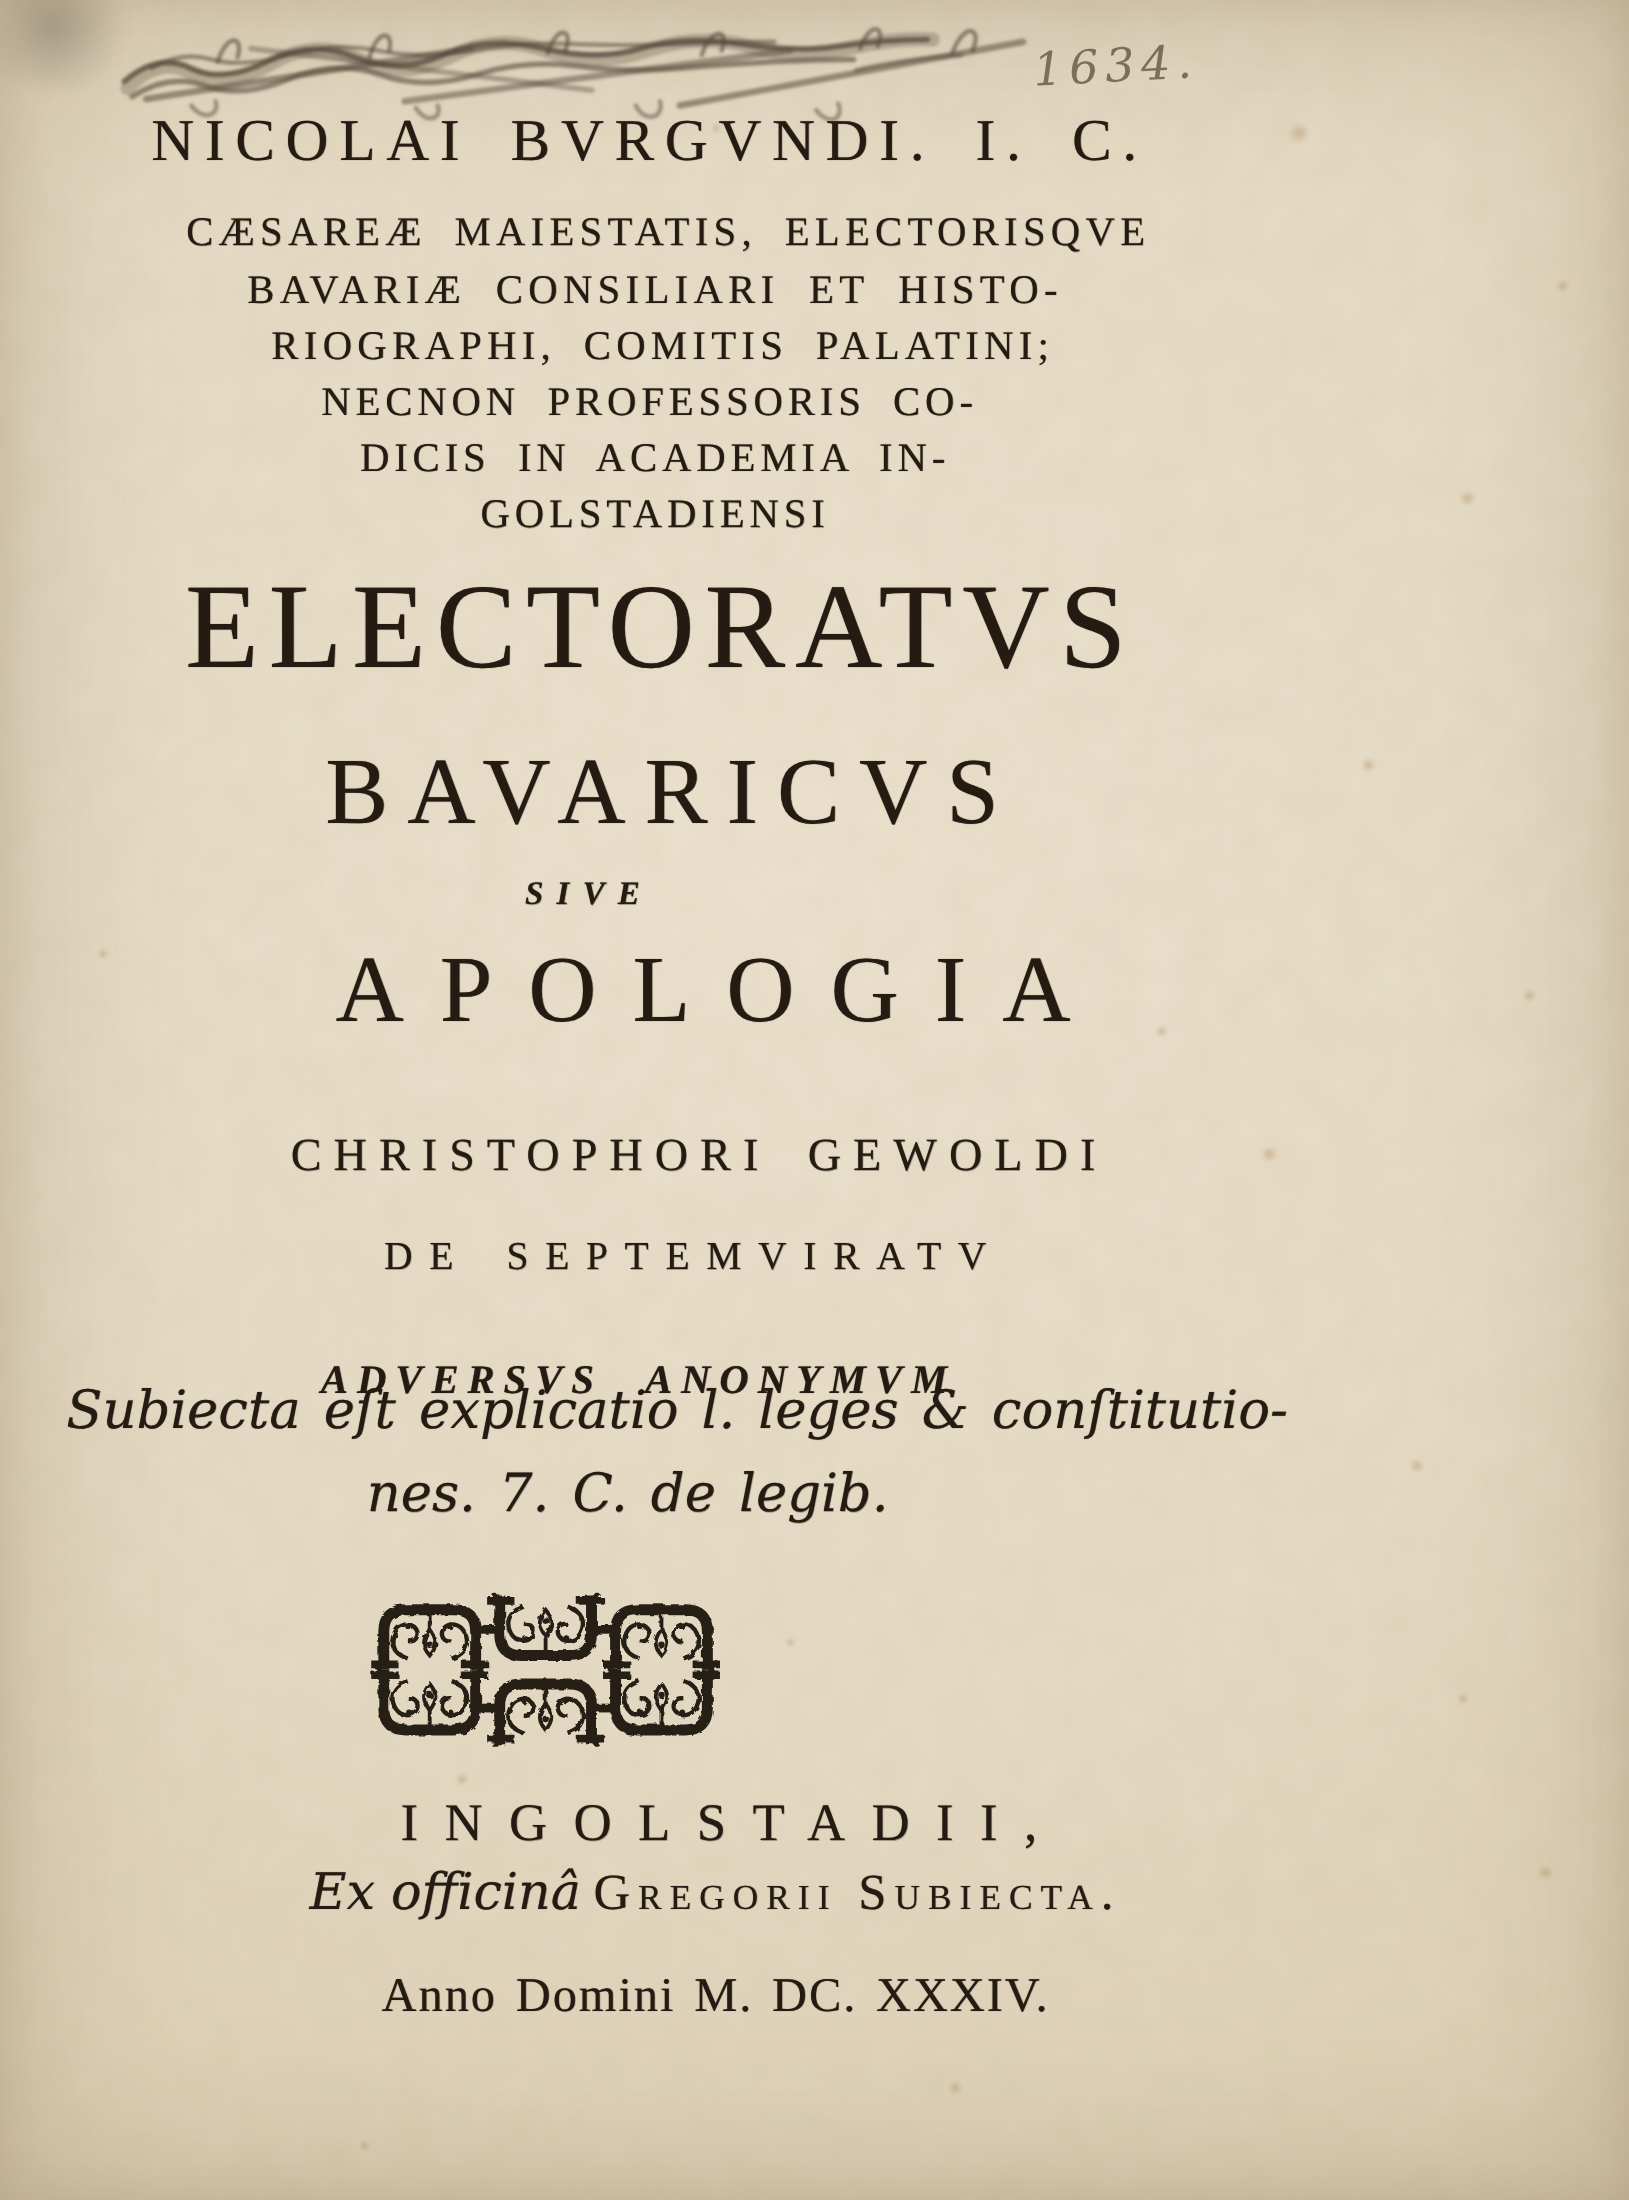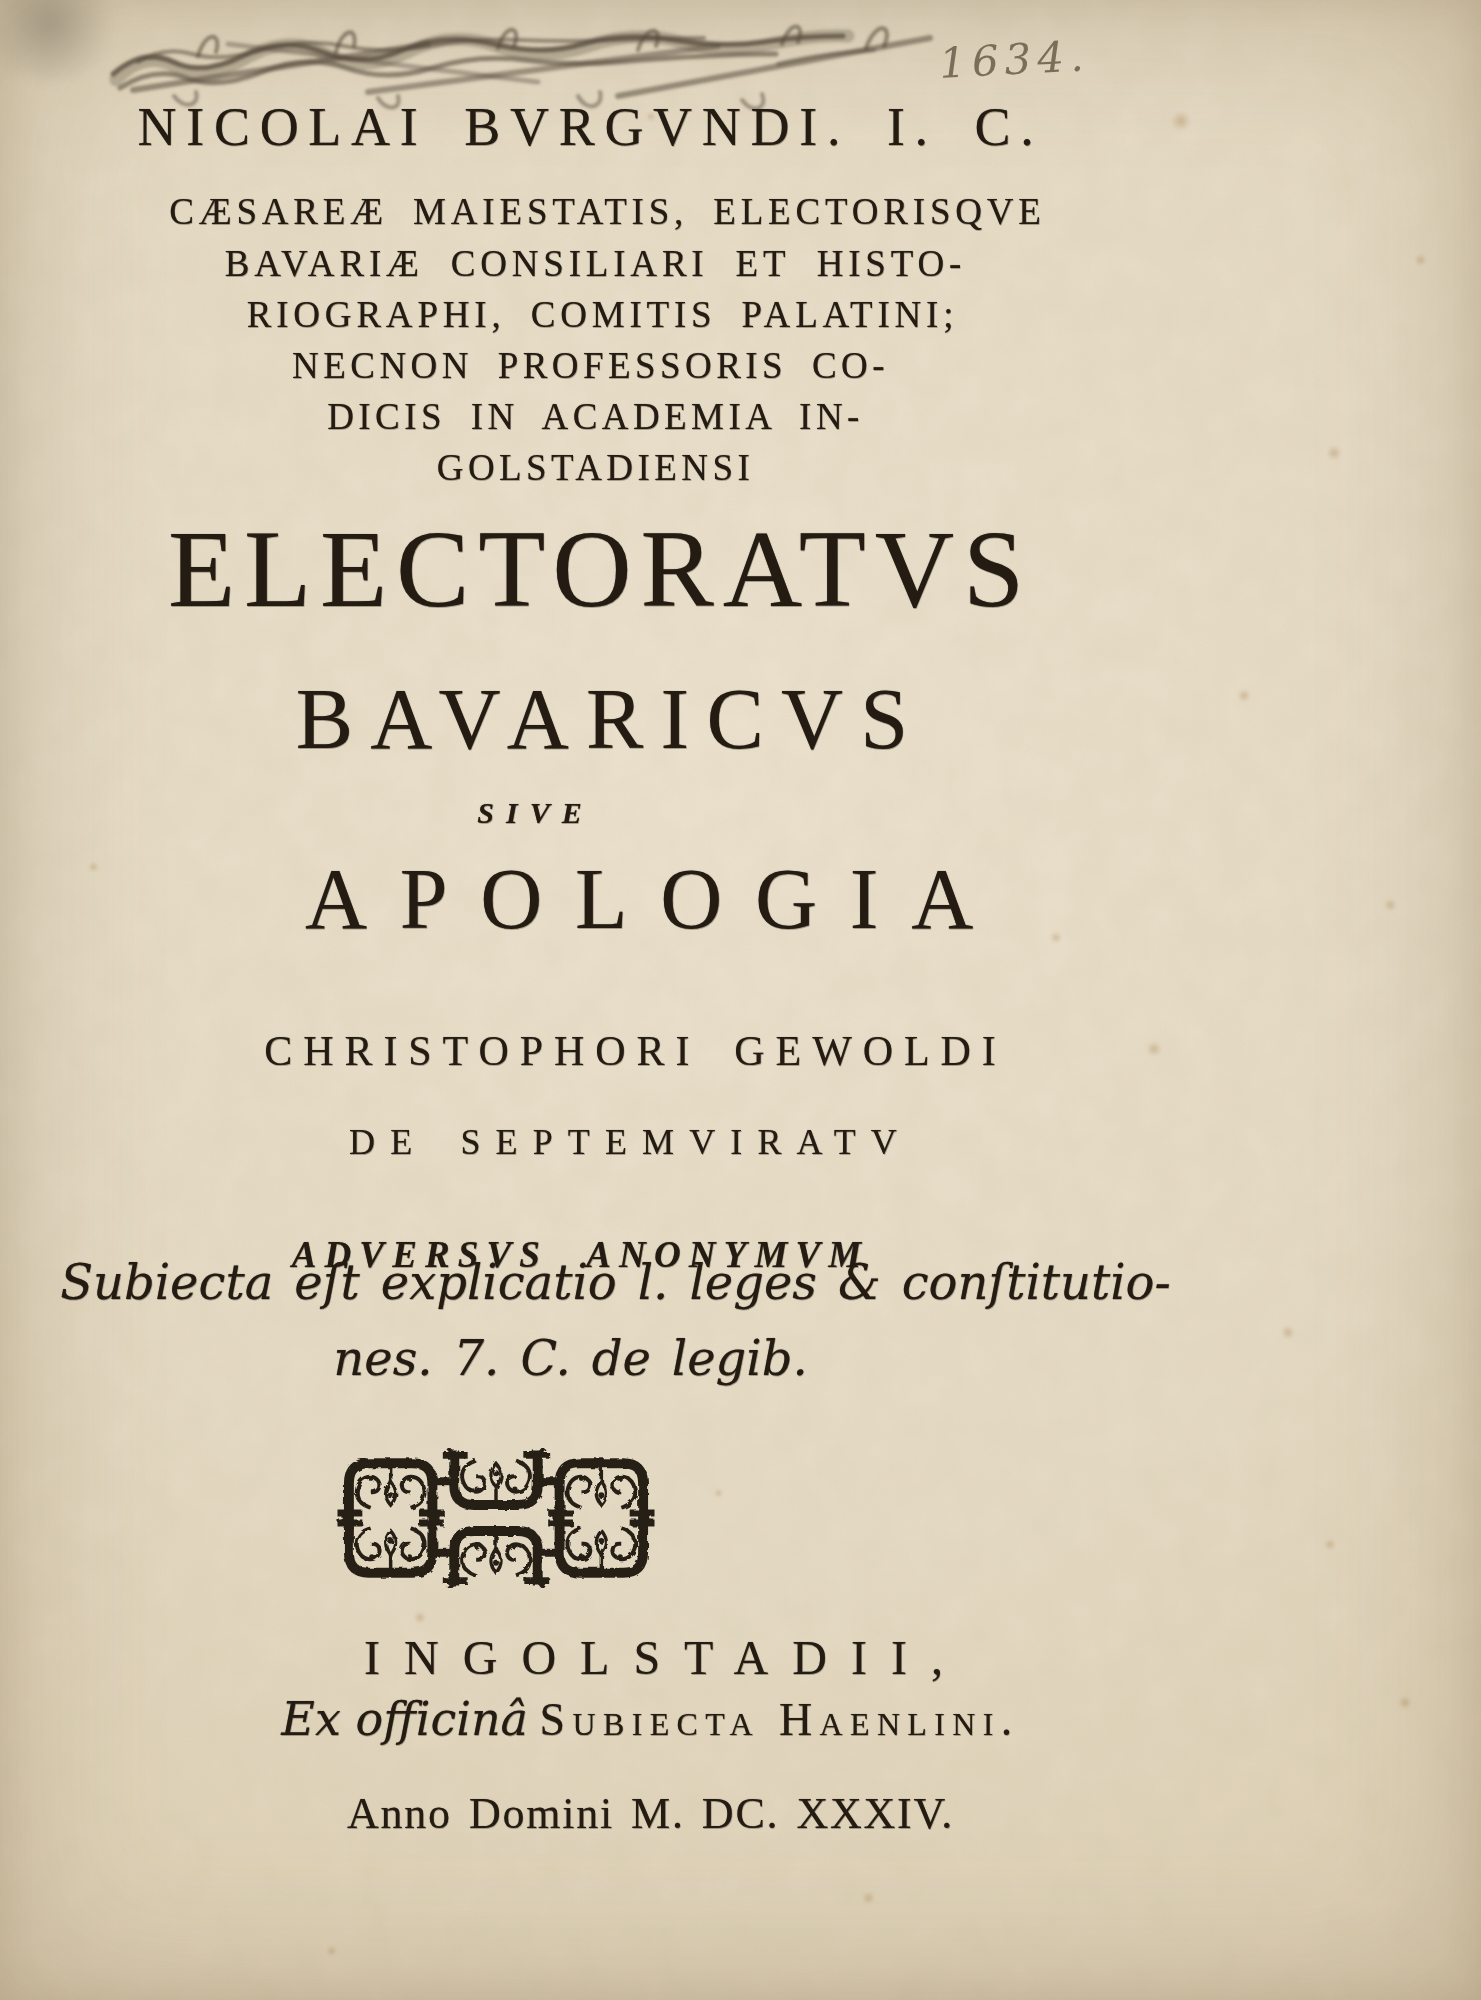--- a/index.html
+++ b/index.html
@@ -164,17 +164,17 @@
         </g>
       <rect x="100" y="100" width="18" height="8" fill="#1f1810"></rect>
       <rect x="206" y="100" width="18" height="8" fill="#1f1810"></rect>
     </g>
   </svg>
 
   <div class="line l-ingolstadii">INGOLSTADII,</div>
   <div class="line l-exofficina">
     <span class="printer-prefix">Ex officinâ</span>
     <span> </span>
-    <span class="printer-name">Subiecta Haenlini.</span>
+    <span class="printer-name">Gregorii Subiecta.</span>
   </div>
   <div class="line l-anno">Anno Domini M. DC. XXXIV.</div>
 
 </div>
 
 </body></html>

